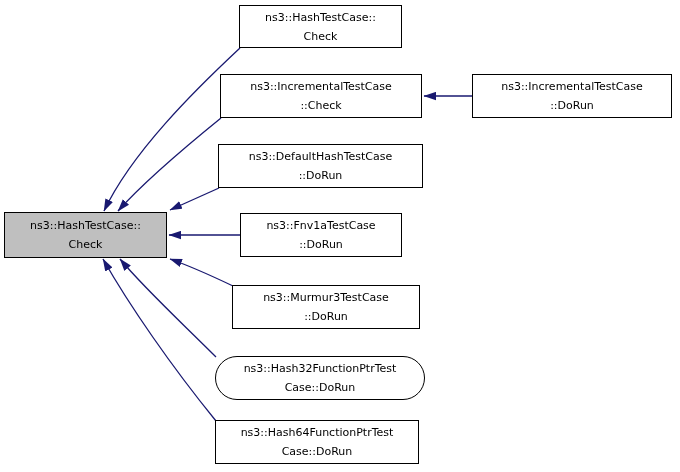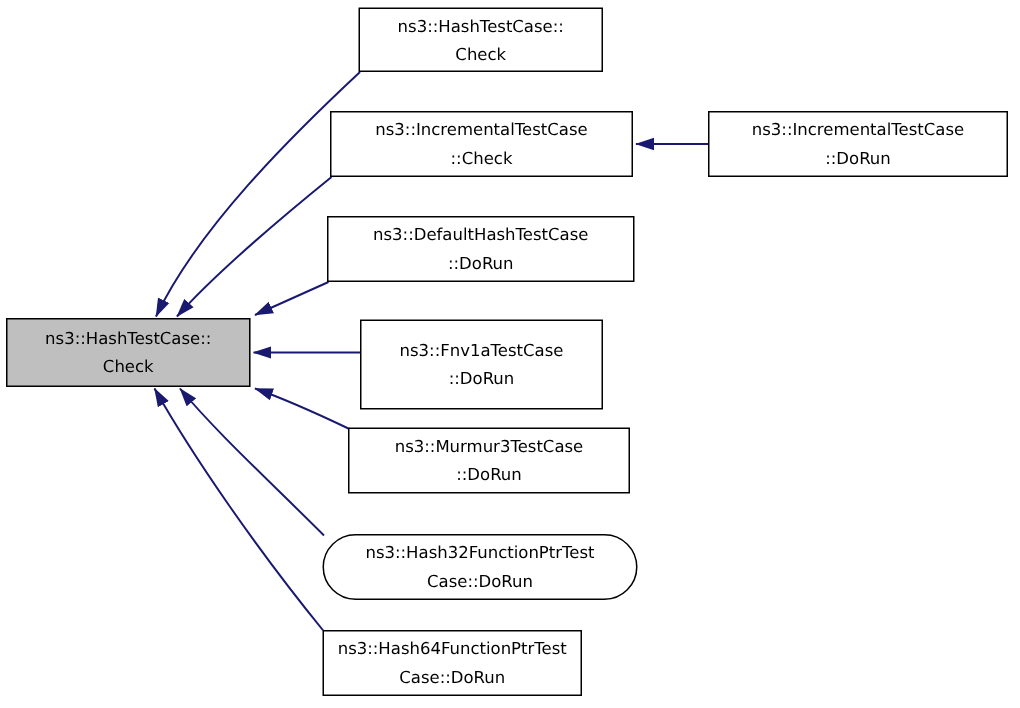--- a/index.html
+++ b/index.html
@@ -89,33 +89,33 @@
   <div class="node" style="left:472px; top:74px; width:200px; height:44px;">
     <span>ns3::IncrementalTestCase</span>
     <span>::DoRun</span>
   </div>
 
   <div class="node" style="left:218px; top:144px; width:205px; height:44px;">
     <span>ns3::DefaultHashTestCase</span>
     <span>::DoRun</span>
   </div>
 
-  <div class="node" style="left:240px; top:213px; width:162px; height:60px;">
+  <div class="node" style="left:240px; top:213px; width:162px; height:44px;">
     <span>ns3::Fnv1aTestCase</span>
     <span>::DoRun</span>
   </div>
 
   <div class="node" style="left:232px; top:285px; width:188px; height:44px;">
     <span>ns3::Murmur3TestCase</span>
     <span>::DoRun</span>
   </div>
 
   <div class="node" style="left:215px; top:356px; width:210px; height:44px;border-radius:22px;">
     <span>ns3::Hash32FunctionPtrTest</span>
     <span>Case::DoRun</span>
   </div>
 
-  <div class="node" style="left:215px; top:420px; width:173px; height:44px;">
+  <div class="node" style="left:215px; top:420px; width:204px; height:44px;">
     <span>ns3::Hash64FunctionPtrTest</span>
     <span>Case::DoRun</span>
   </div>
 
 </div>
 
 </body></html>

